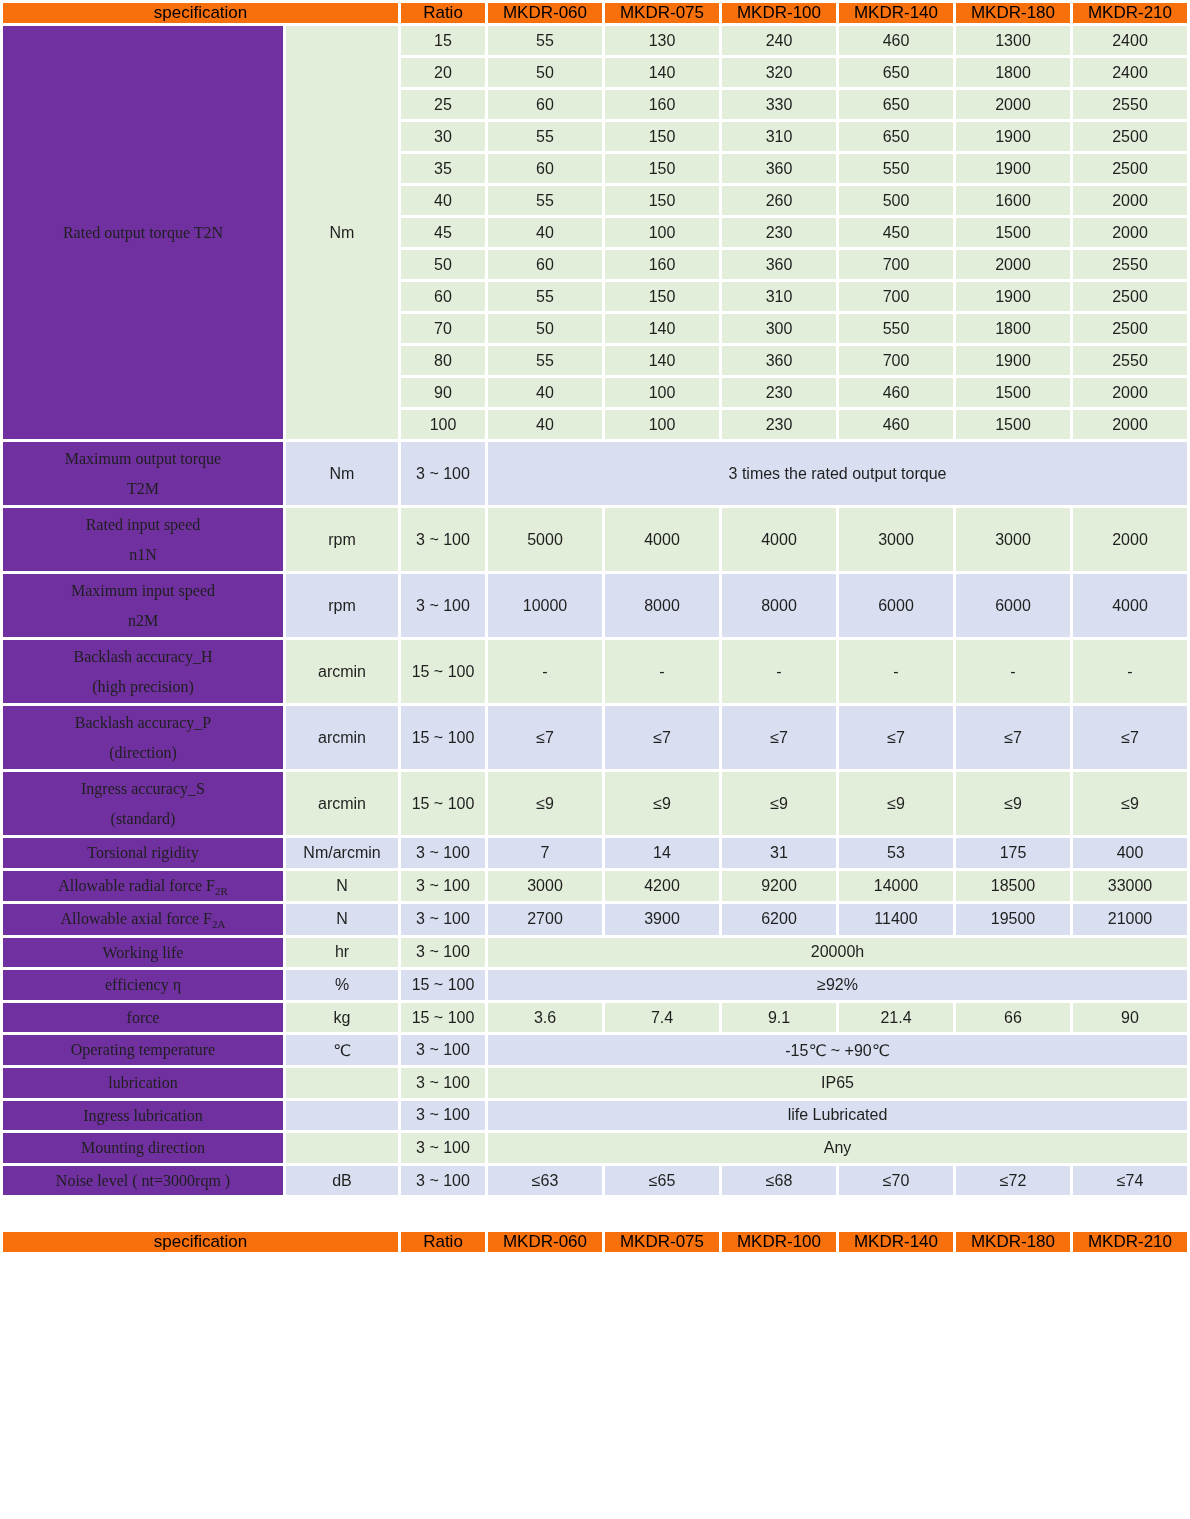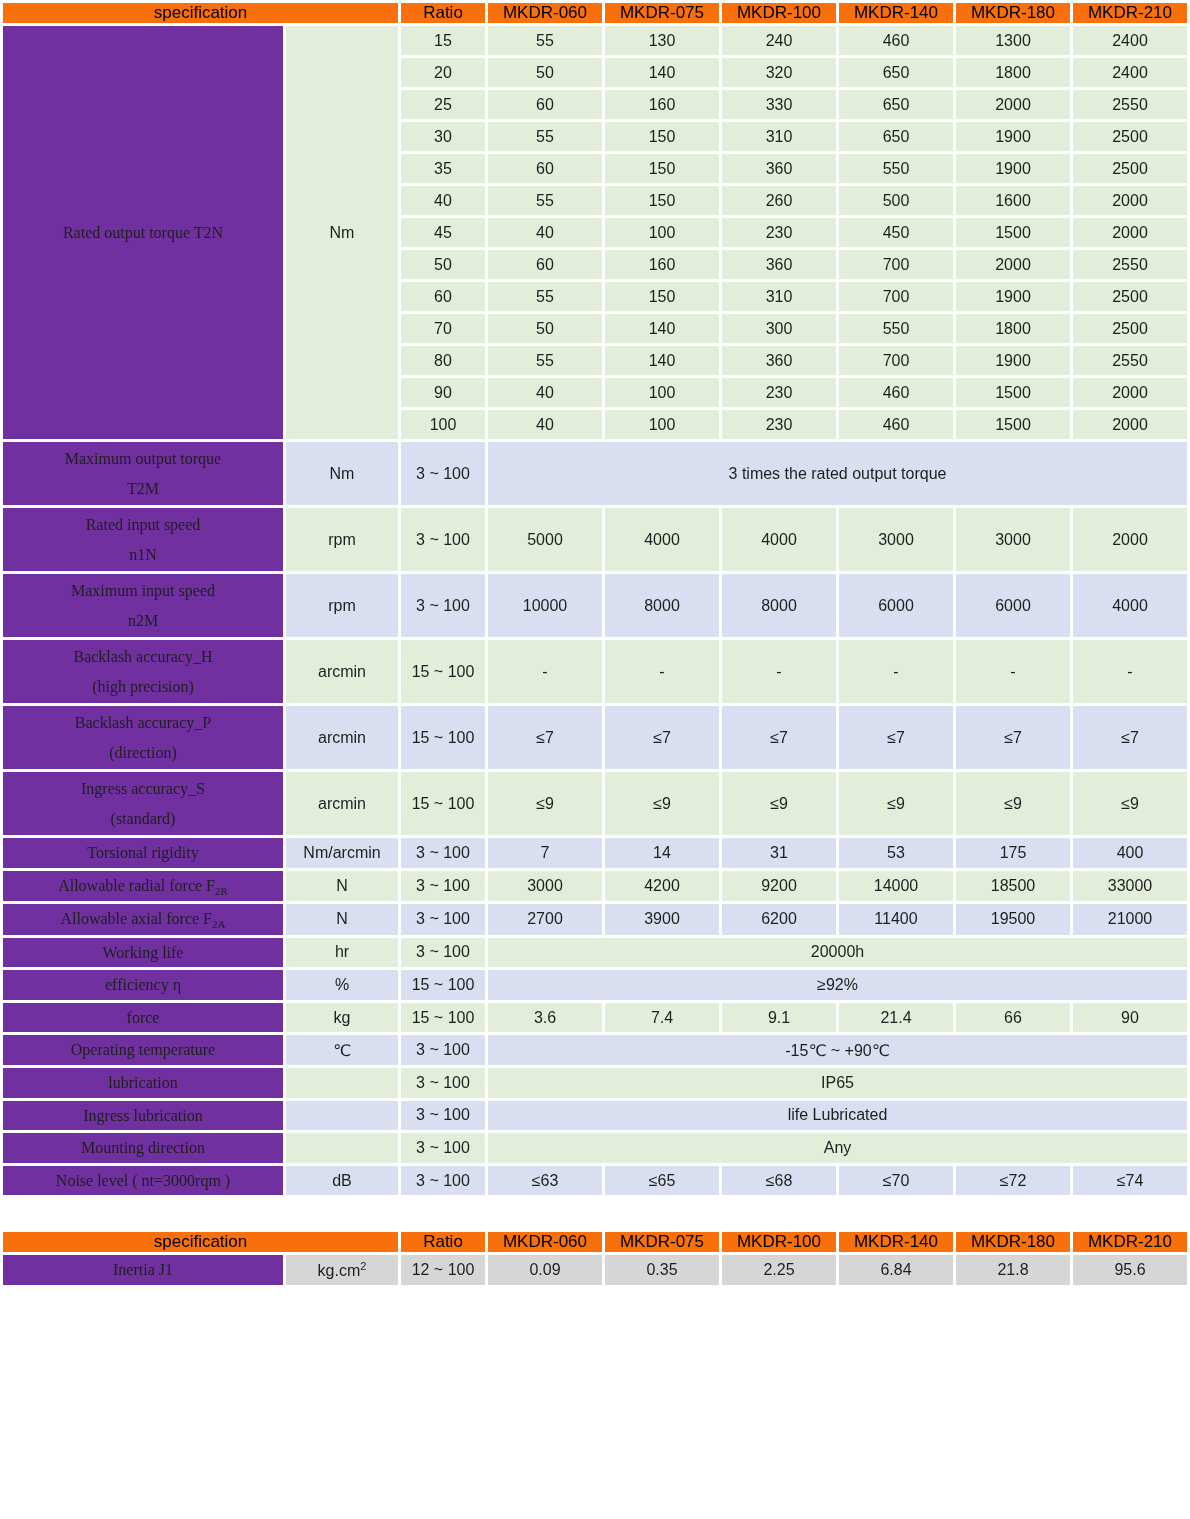--- a/index.html
+++ b/index.html
@@ -386,27 +386,16 @@
         <tr class="hr">
           <th colspan="2">specification</th>
           <th>Ratio</th>
           <th>MKDR-060</th>
           <th>MKDR-075</th>
           <th>MKDR-100</th>
           <th>MKDR-140</th>
           <th>MKDR-180</th>
           <th>MKDR-210</th>
         </tr>
-        <tr class="dr">
-          <td class="label">Inertia J1</td>
-          <td class="bg-grey">kg.cm<sup>2</sup></td>
-          <td class="bg-grey">12 ~ 100</td>
-          <td class="bg-grey">0.09</td>
-          <td class="bg-grey">0.35</td>
-          <td class="bg-grey">2.25</td>
-          <td class="bg-grey">6.84</td>
-          <td class="bg-grey">21.8</td>
-          <td class="bg-grey">95.6</td>
-        </tr>
       </tbody>
   </table>
 
 </div>
 
 </body></html>

